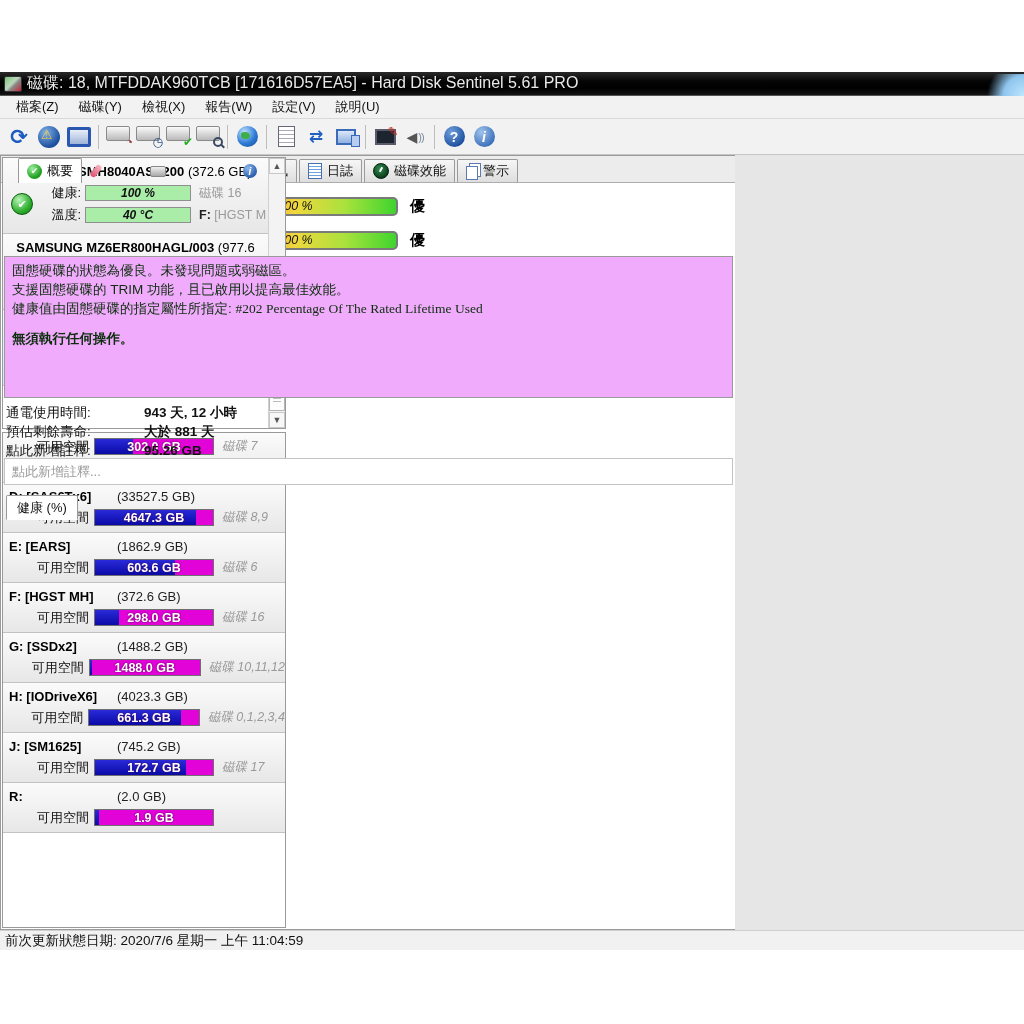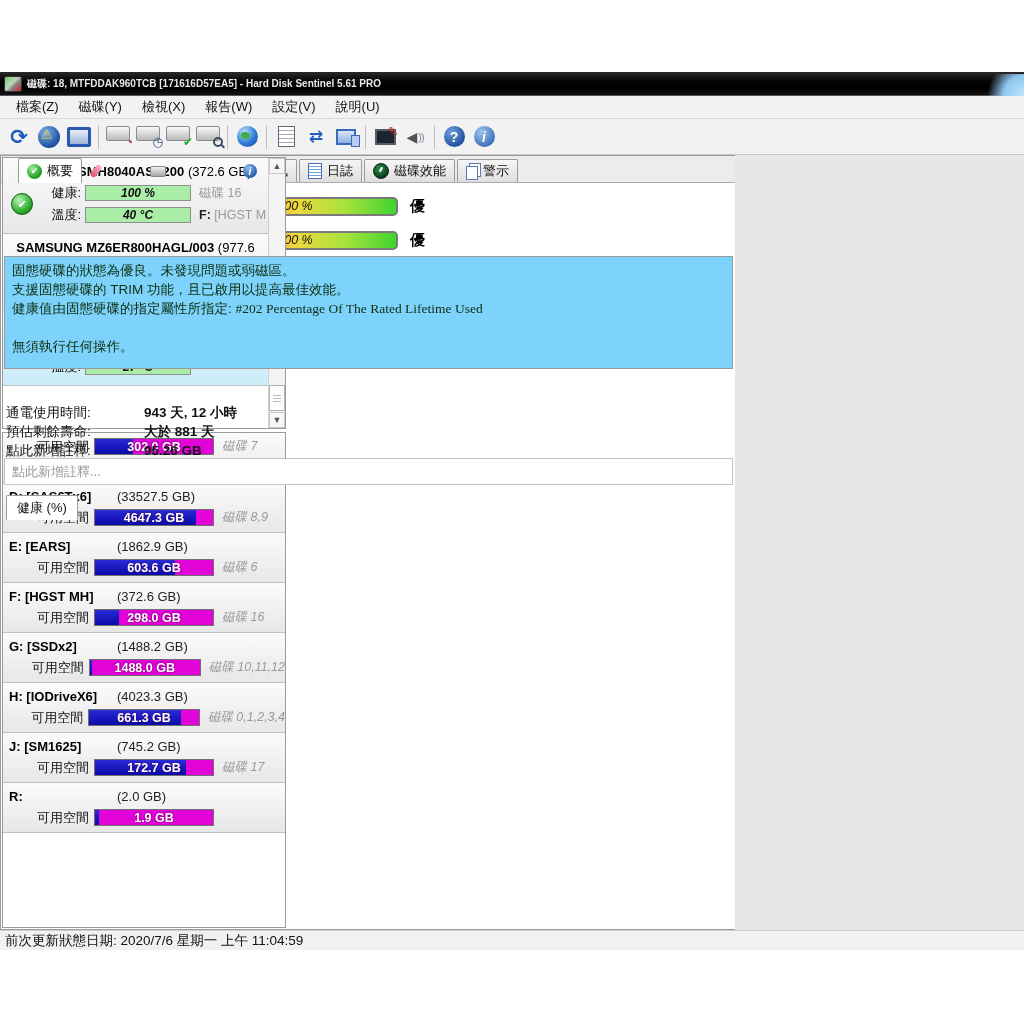--- a/index.html
+++ b/index.html
@@ -3,21 +3,21 @@
 <meta charset="utf-8">
 <style>
   html,body{margin:0;padding:0;background:#fff;}
   body{font-family:"Liberation Sans","DejaVu Sans",sans-serif;width:1024px;height:1024px;position:relative;overflow:hidden;}
   .canvas{position:absolute;inset:0;background:#fff;}
   .window{position:absolute;left:0;top:72px;width:1024px;height:878px;background:#ececec;}
 
   
   .titlebar{position:absolute;left:0;top:0;width:1024px;height:24px;background:linear-gradient(180deg,#2a2a2a,#050505 40%,#000 70%,#151515);display:flex;align-items:center;padding-left:4px;box-sizing:border-box;border-bottom:1px solid #555;}
   .app-icon{width:16px;height:14px;margin-right:5px;border-radius:2px;background:linear-gradient(135deg,#7cc47c 0%,#bcd8bc 45%,#888 60%,#c23 100%);border:1px solid #333;flex:0 0 auto;}
-  .title-text{color:#e9e9e9;font-size:10px;white-space:nowrap;text-shadow:0 1px 1px #000;font-weight:bold;}
+  .title-text{color:#e9e9e9;font-size:16px;white-space:nowrap;text-shadow:0 1px 1px #000;}
   .titlebar-glow{position:absolute;right:0;top:2px;width:46px;height:22px;background:radial-gradient(circle at 100% 100%,#bfe6ff 0%,#8fc6ee 40%,rgba(20,30,40,0) 72%);}
 
   
   .menubar{position:absolute;left:0;top:24px;width:1024px;height:23px;background:#f2f2f2;border-bottom:1px solid #d9d9d9;display:flex;align-items:center;gap:0;padding-left:6px;box-sizing:border-box;}
   .menu-item{font-size:13px;color:#111;padding:2px 10px;cursor:default;}
 
   
   .toolbar{position:absolute;left:0;top:47px;width:1024px;height:36px;background:#f2f2f2;border-bottom:1px solid #c6c6c6;display:flex;align-items:center;padding-left:4px;box-sizing:border-box;}
   .tbtn{width:30px;height:28px;display:flex;align-items:center;justify-content:center;position:relative;}
   .tsep{width:1px;height:24px;background:#bdbdbd;margin:0 4px;}
@@ -107,23 +107,23 @@
   .t-gauge{width:14px;height:14px;border-radius:50%;background:radial-gradient(circle at 40% 35%,#2f8f4f,#0a3a1a 75%);border:1px solid #05230f;}
   .t-gauge::after{content:"";position:absolute;left:6px;top:3px;width:2px;height:5px;background:#fff;transform:rotate(30deg);}
   .t-pages{width:10px;height:12px;background:#fff;border:1px solid #5a7ab0;box-shadow:3px -3px 0 -1px #fff,3px -3px 0 0 #5a7ab0;margin-top:3px;}
 
   .metric-row{display:flex;align-items:center;height:22px;margin:12px 0 0 8px;}
   .metric-row .ok-icon{width:19px;height:19px;}
   .metric-label{width:120px;font-size:13.5px;color:#111;margin-left:9px;}
   .grad-bar{width:206px;height:19px;border:2px solid #7a7a7a;border-radius:5px;background:linear-gradient(90deg,#f23b28 0%,#f07a2e 22%,#f0d83e 50%,#a8e23c 75%,#3fd42e 100%);display:inline-flex;align-items:center;justify-content:center;font-size:12.5px;color:#111;box-sizing:border-box;margin-left:33px;}
   .metric-rating{margin-left:12px;font-size:15px;font-weight:bold;color:#000;}
 
-  .status-box{position:absolute;left:4px;top:101px;width:729px;height:113px;background:#7dd3fc;border:1px solid #9a9a9a;box-sizing:border-box;padding:4px 7px;font-size:13.5px;color:#0d2d0d;line-height:19px;}
+  .status-box{position:absolute;left:4px;top:101px;width:729px;height:142px;background:#f0abfc;border:1px solid #9a9a9a;box-sizing:border-box;padding:4px 7px;font-size:13.5px;color:#0d2d0d;line-height:19px;}
   .status-box .serif{font-family:"Liberation Serif","DejaVu Serif",serif;font-size:13.5px;}
-  .status-action{font-weight:normal;margin-top:19px;}
+  .status-action{font-weight:bold;margin-top:11px;}
 
   .stats{position:absolute;left:6px;top:248px;font-size:13.5px;color:#111;}
   .stat-row{display:flex;height:19px;line-height:19px;}
   .stat-label{width:138px;}
   .stat-value{font-weight:bold;}
 
   .comment-box{position:absolute;left:4px;top:303px;width:729px;height:27px;background:#fff;border:1px solid #c4c4c4;box-sizing:border-box;line-height:25px;padding-left:7px;font-size:13px;color:#9a9a9a;}
 
   .chart-tab{position:absolute;left:6px;top:340px;height:23px;padding:0 10px;border:1px solid #9a9a9a;border-bottom:1px solid #fff;background:#fff;display:inline-flex;align-items:center;font-size:13px;color:#111;z-index:2;border-radius:2px 2px 0 0;}
   .chart-frame{position:absolute;left:0px;top:362px;width:735px;height:368px;border-top:1px solid #9a9a9a;background:#fff;}

